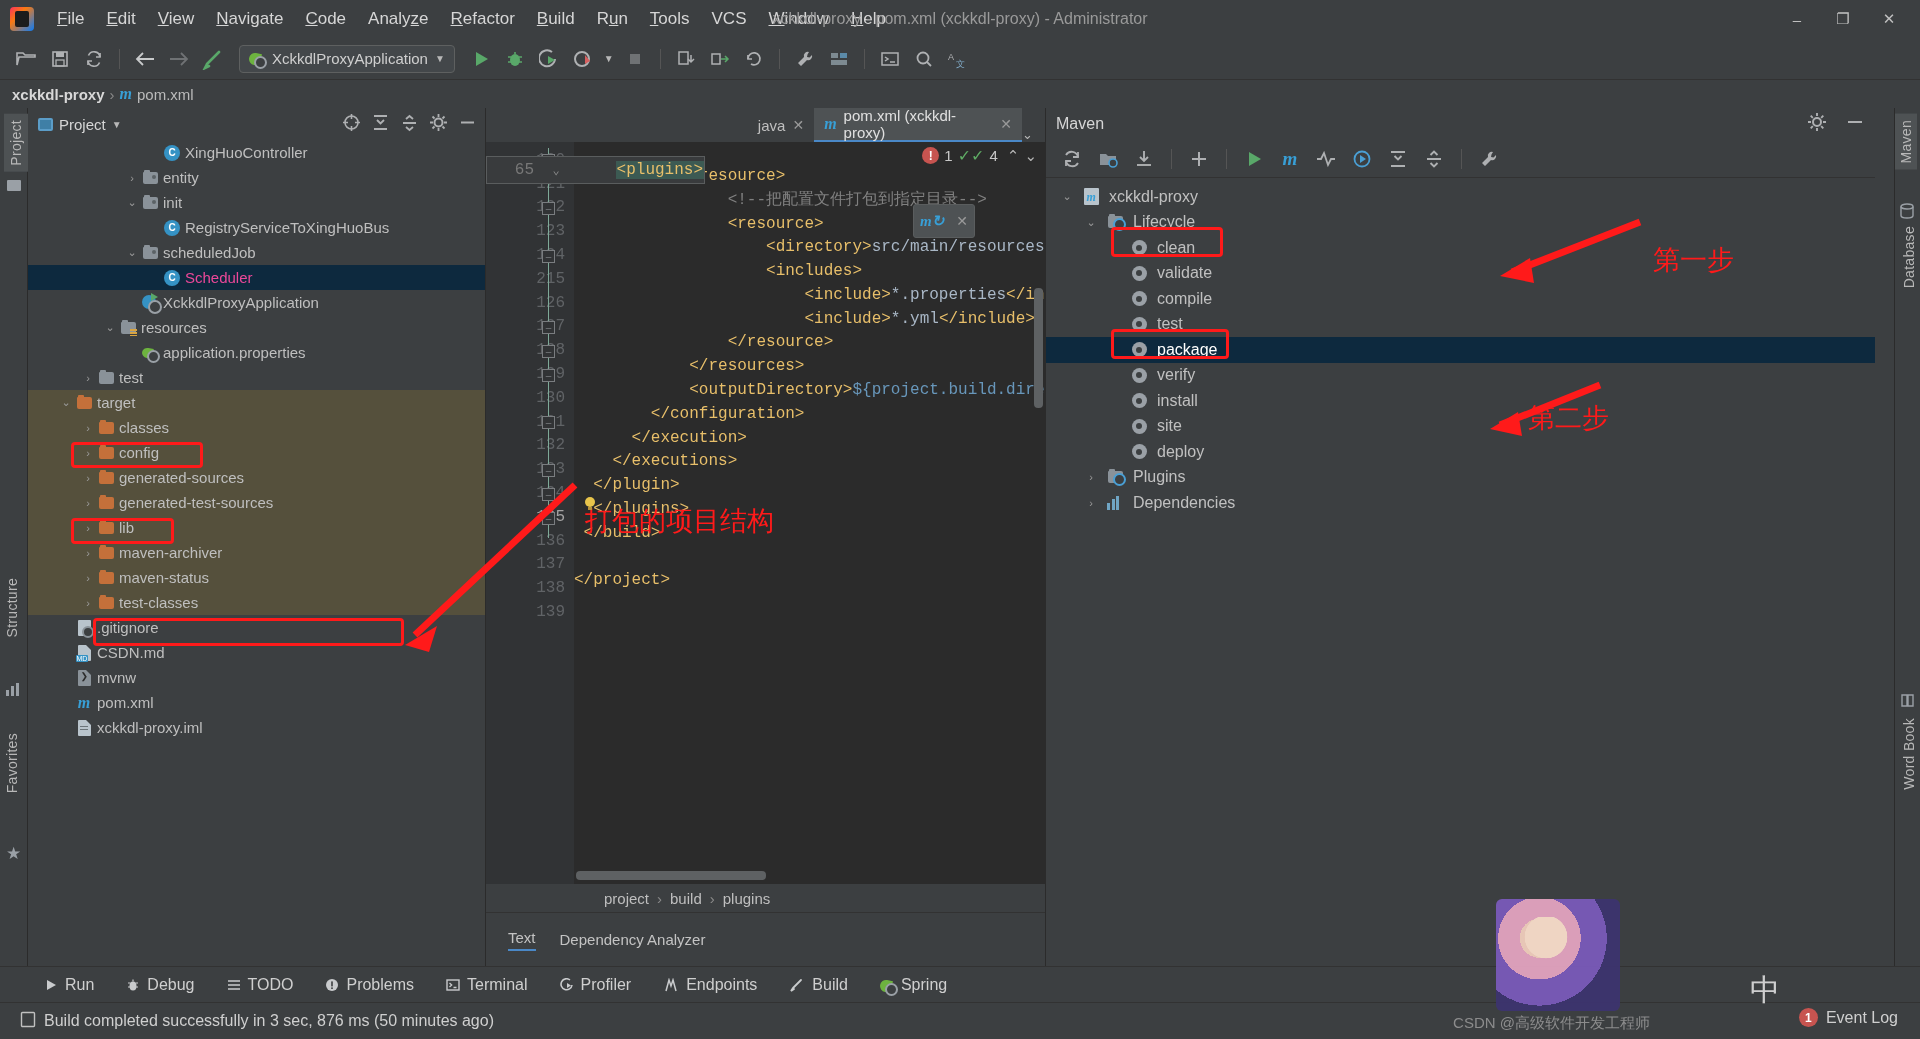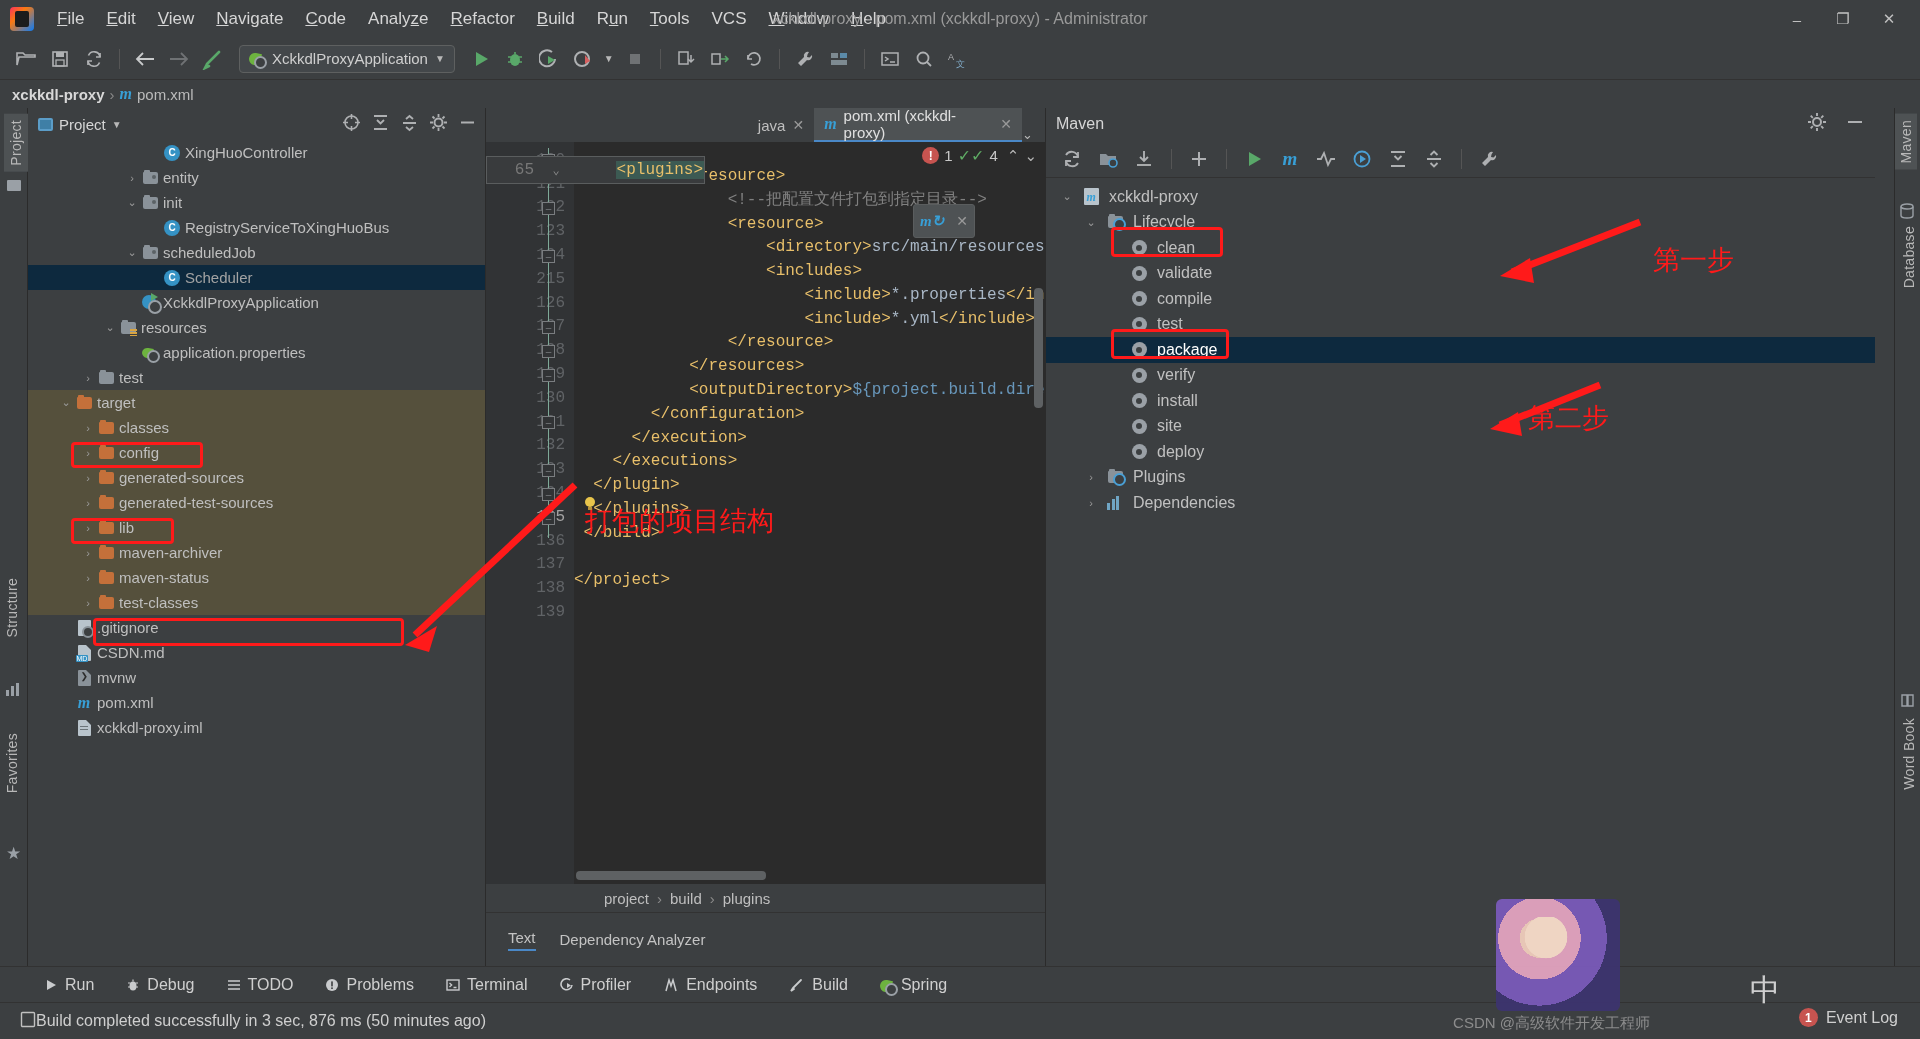--- a/index.html
+++ b/index.html
@@ -97,21 +97,21 @@
   .pp-body { position:absolute; top:32px; left:0; right:0; bottom:0; overflow:hidden; font-size:15px; }
 
   .trow {
     display:flex; align-items:center; height:25px; padding-left:4px; white-space:nowrap;
     position:relative;
   }
   .trow .arrow { width:16px; text-align:center; color:#9a9a9a; font-size:11px; flex:0 0 16px;}
   .trow .ico { width:20px; display:flex; align-items:center; justify-content:center; flex:0 0 20px; margin-right:3px;}
   .trow .lbl { color:#bfbfbf; }
   .trow.sel { background:#0d293e; }
-  .trow.sel .lbl { color:#a3a3a3; }
+  .trow.sel .lbl { color:#ec4899; }
   .trow.target-bg { background:#55503c; }
 
   .folder {
     width:15px;height:12px;background:#8a9299;border-radius:1px 2px 2px 2px; position:relative;
   }
   .folder::before{content:"";position:absolute;left:1px;top:-2px;width:6px;height:3px;background:#8a9299;border-radius:1px;}
   .folder.src::after{content:"";position:absolute;right:2px;top:3px;width:4px;height:4px;background:#5b6266;border-radius:50%;}
   .folder.orange{background:#c4703a;}
   .folder.orange::before{background:#c4703a;}
   .folder.res{background:#8a9299;}
@@ -261,21 +261,21 @@
 
   
   .bottombar {
     position:absolute; left:0; top:966px; width:1920px; height:36px;
     background:#3c3f41; display:flex; align-items:center; gap:0px; padding-left:28px;
     border-top:1px solid #323232; font-size:16px; color:#cfcfcf;
   }
   .bb-item { display:flex; align-items:center; gap:7px; padding:0 16px; height:36px; }
   .statusbar {
     position:absolute; left:0; top:1002px; width:1920px; height:37px;
-    background:#3c3f41; display:flex; align-items:center; padding-left:20px; gap:0;
+    background:#3c3f41; display:flex; align-items:center; padding-left:20px; gap:8px;
     font-size:16px; color:#cfcfcf; border-top:1px solid #323232;
   }
   .evt-badge { width:19px;height:19px;border-radius:50%;background:#c75450;color:#fff;font-size:12px;
      display:flex;align-items:center;justify-content:center;font-weight:bold;}
 
   .watermark {
     position:absolute; right:270px; bottom:6px; font-size:15px; color:#9a9a9a; opacity:.85;
   }
   .avatar {
     position:absolute; right:300px; bottom:28px; width:124px; height:112px; border-radius:6px;

